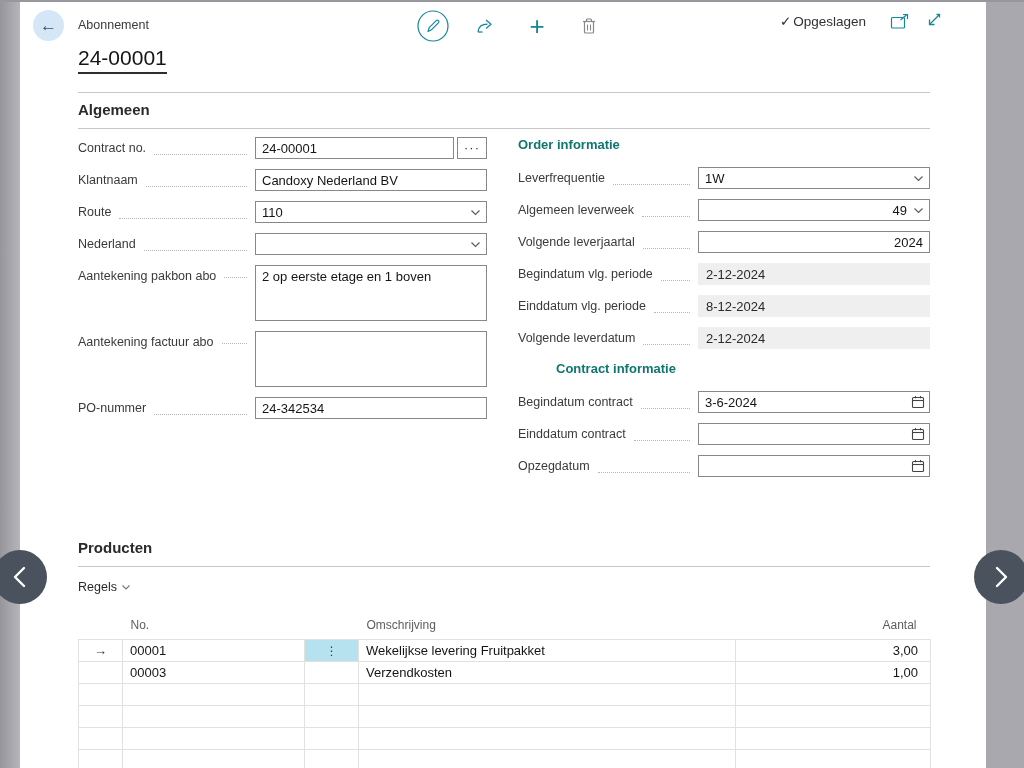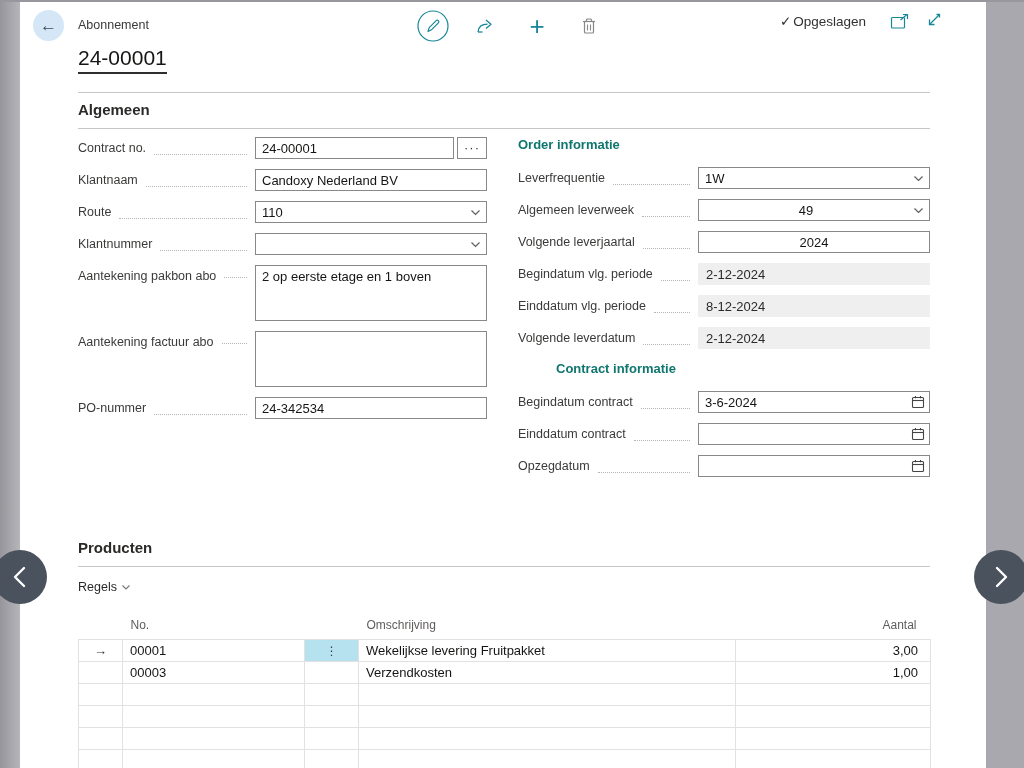--- a/index.html
+++ b/index.html
@@ -46,21 +46,21 @@
   .flabel { font-size:12.5px; color:#3b3a39; white-space:nowrap; flex:none; }
   .frow-ta .flabel { margin-top:4px; }
   .leader { flex:1; border-bottom:1px dotted #b8b5b2; margin:0 8px; height:13px; min-width:6px; }
   .frow-ta .leader { margin-top:0; }
 
   .ctrl { position:relative; width:232px; flex:none; display:flex; align-items:center; }
   .ctrl input { width:100%; height:22px; border:1px solid #8a8886; background:#fff; font-family:inherit;
     font-size:13px; color:#161514; padding:0 6px; border-radius:0; outline:none; }
   .ctrl input.has-chev { padding-right:22px; }
   .ctrl input.has-cal { padding-right:12px; }
-  .ctrl input.num { text-align:center; }
+  .ctrl input.num { text-align:right; }
   .chev { position:absolute; right:6px; top:8px; pointer-events:auto; cursor:pointer; }
   .calico { position:absolute; right:5px; top:4px; cursor:pointer; }
   .ctrl-main { width:199px !important; flex:none; }
   .assist-btn { width:30px; height:22px; margin-left:3px; border:1px solid #8a8886; background:#fff;
     font-size:13px; color:#323130; line-height:14px; letter-spacing:1px; cursor:pointer; padding:0; }
   .ctrl textarea { width:232px; height:56px; border:1px solid #8a8886; resize:none; font-family:inherit;
     font-size:13px; color:#161514; padding:3px 6px; outline:none; }
   .ro { width:232px; height:22px; background:#efeff0; display:flex; align-items:center;
     padding:0 8px; font-size:13px; color:#2b2a29; flex:none; }
   .group-head { font-size:13px; font-weight:bold; color:#0f766e; height:16px; margin-bottom:14px; }
@@ -194,21 +194,21 @@
             <input class="has-chev" value="110" style="">
             <span class="chev">
               <svg width="11" height="7" viewBox="0 0 11 7">
                   <polyline points="1.5,1.5 5.5,5.5 9.5,1.5" fill="none" stroke="#605e5c" stroke-width="1.2"></polyline>
                 </svg>
             </span>
           </div>
         </div>
 
         <div class="frow">
-          <span class="flabel">Klantnummer</span>
+          <span class="flabel">Nederland</span>
           <span class="leader"></span>
           <div class="ctrl">
             <input class="has-chev" value="" style="">
             <span class="chev">
               <svg width="11" height="7" viewBox="0 0 11 7">
                   <polyline points="1.5,1.5 5.5,5.5 9.5,1.5" fill="none" stroke="#605e5c" stroke-width="1.2"></polyline>
                 </svg>
             </span>
           </div>
         </div>

